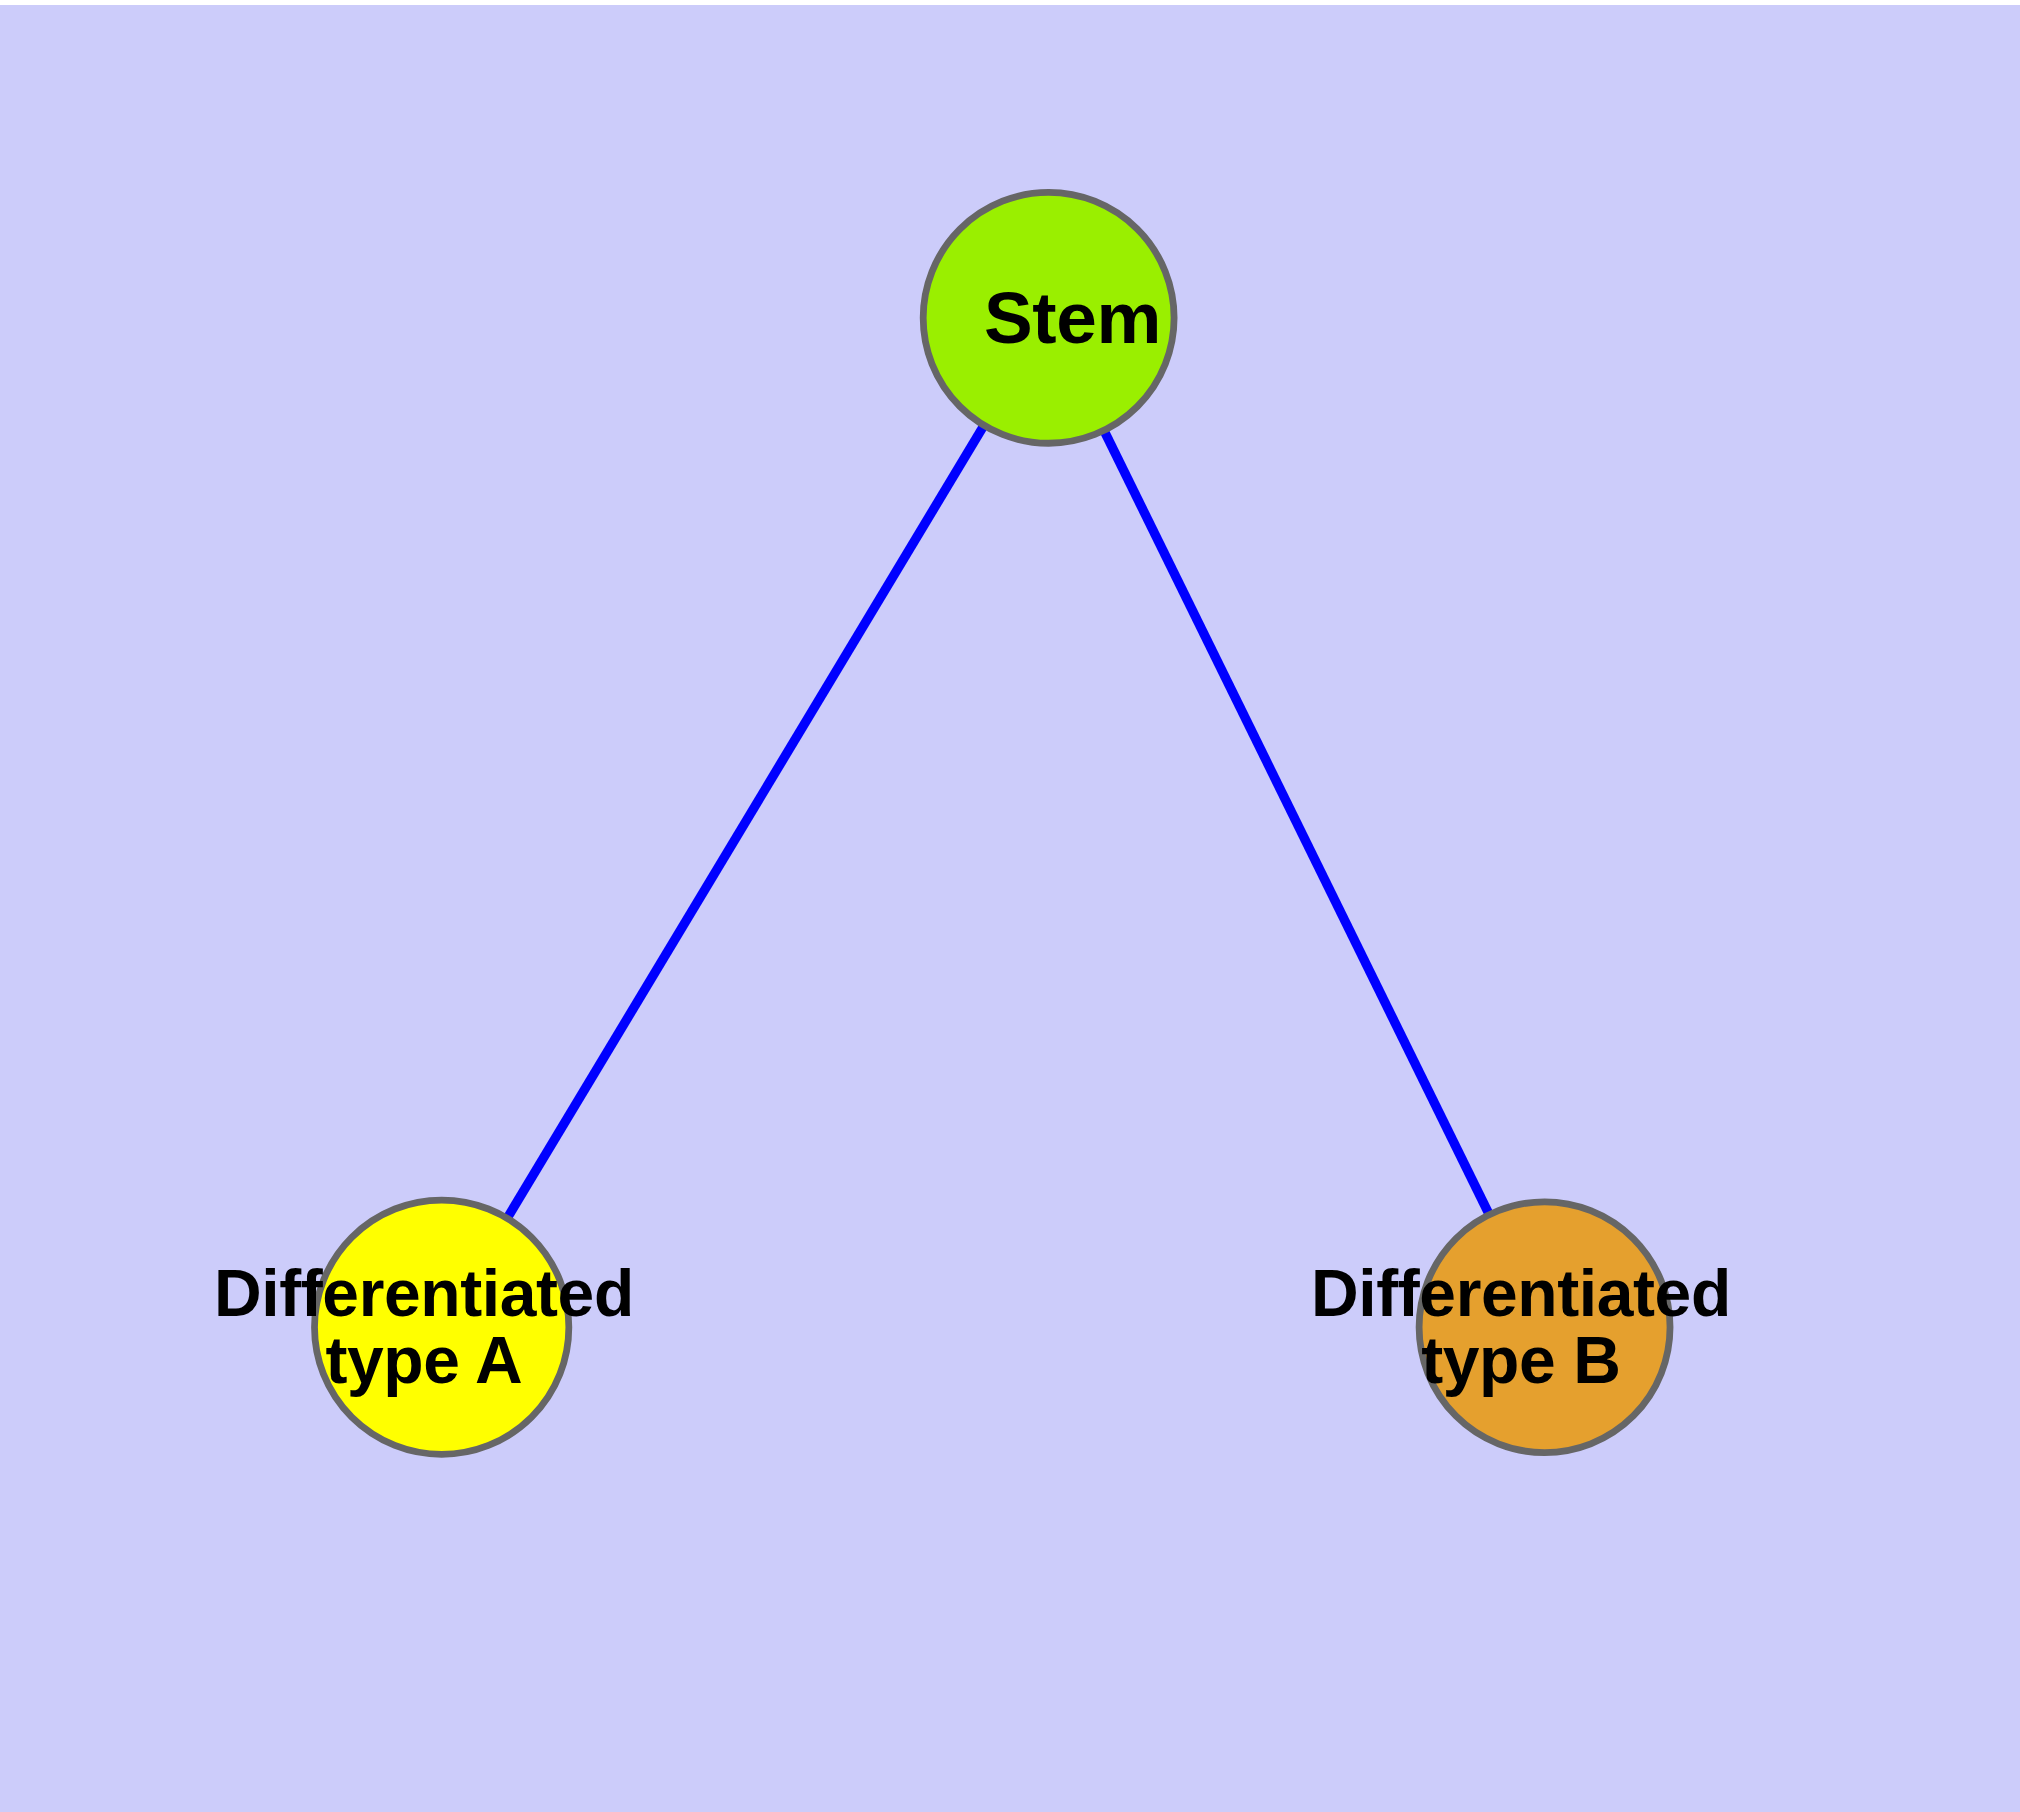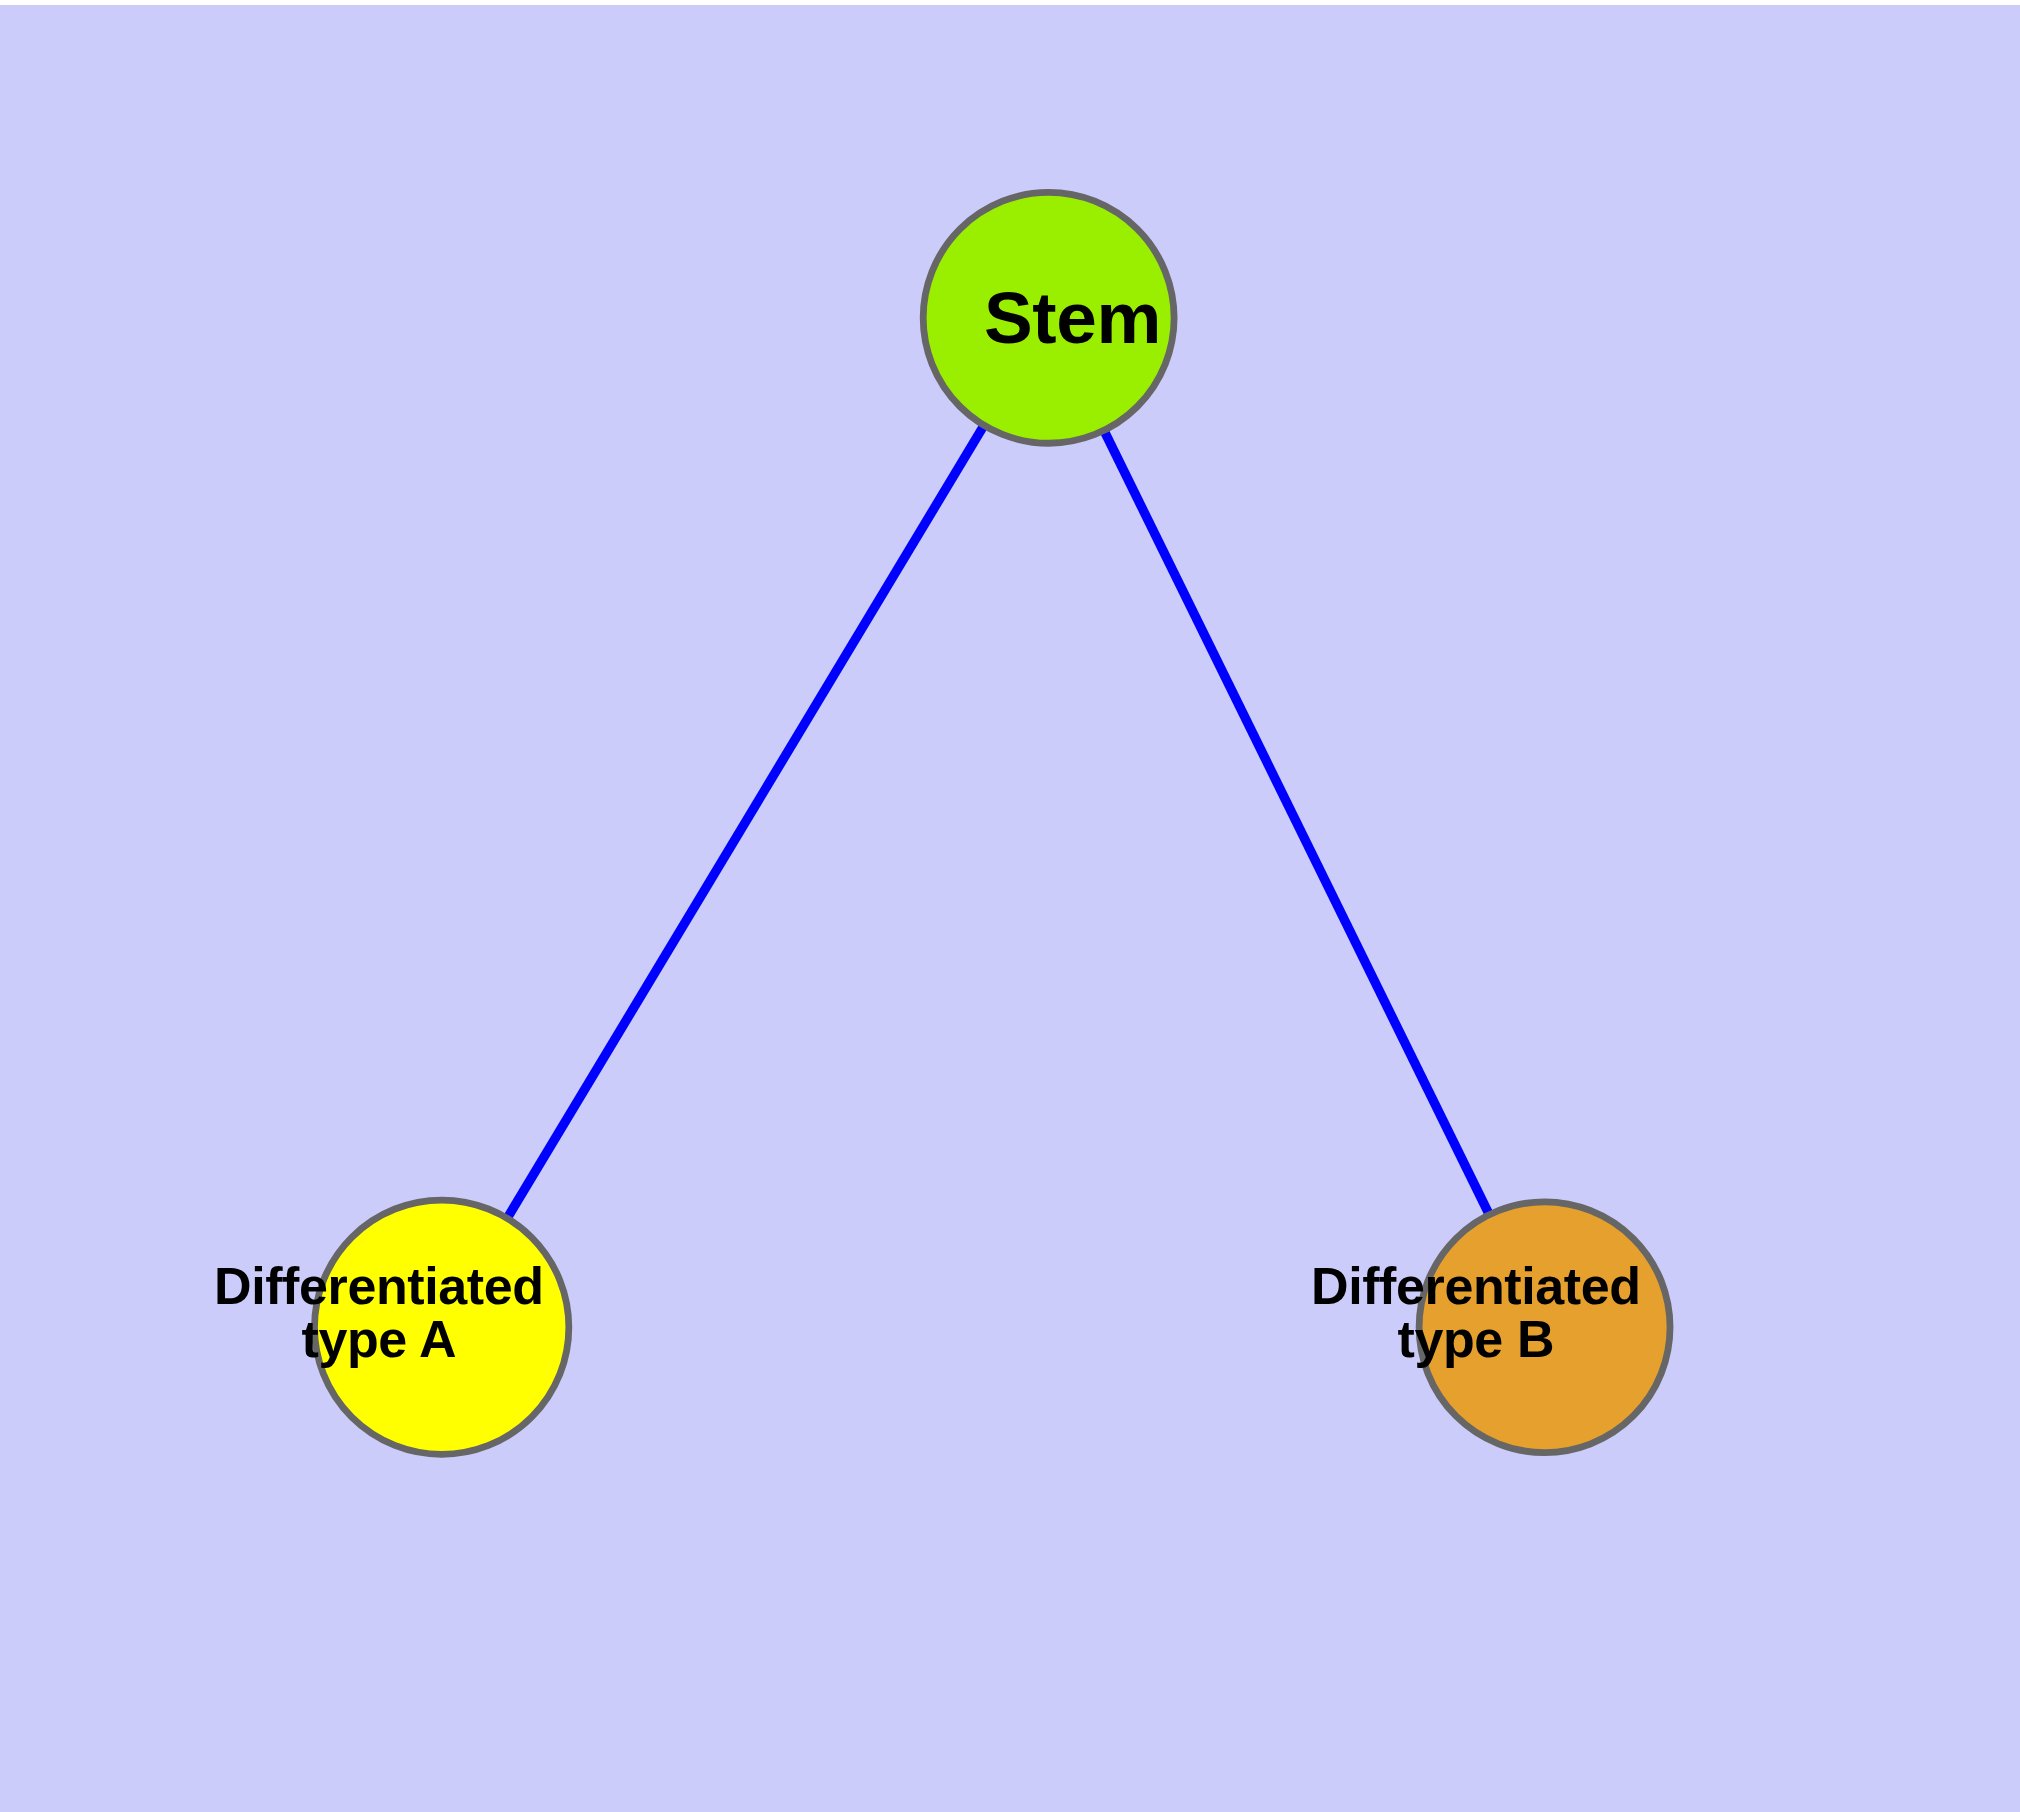--- a/index.html
+++ b/index.html
@@ -27,21 +27,21 @@
   #graph-svg {
     position: absolute;
     left: 0; top: 0;
     width: 2021px;
     height: 1812px;
   }
   .node-label {
     position: absolute;
     color: #000000;
     font-weight: bold;
-    font-size: 52px;
+    font-size: 66px;
     line-height: 1.02;
     text-align: center;
     white-space: pre;
     letter-spacing: -0.4px;
     user-select: none;
     pointer-events: none;
   }
   .node-label.single {
     font-size: 73px;
   }

